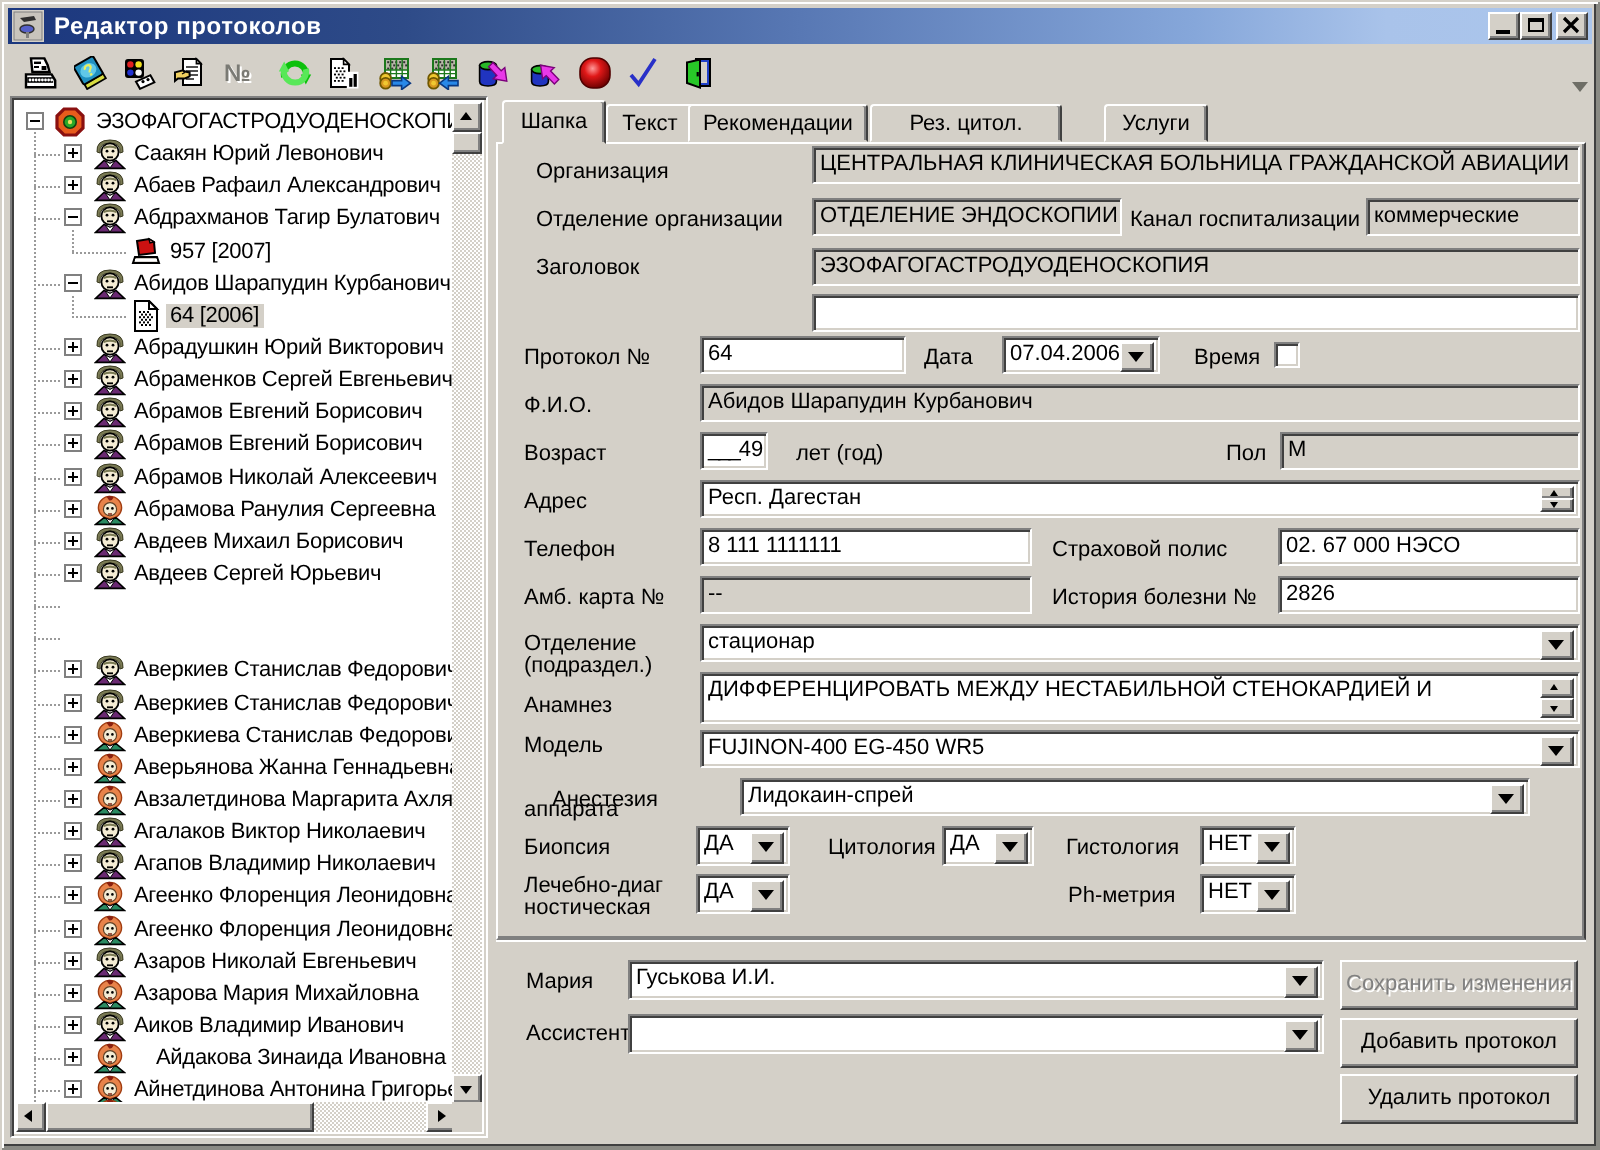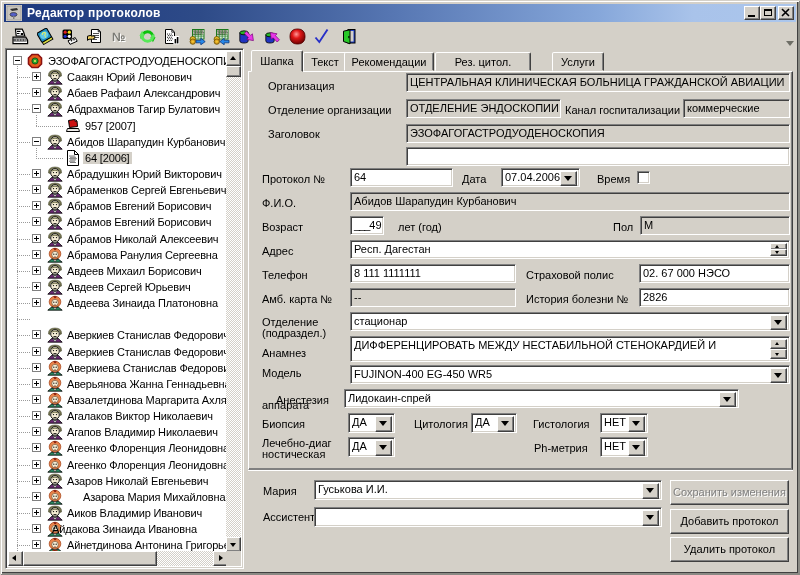--- a/index.html
+++ b/index.html
@@ -506,37 +506,20 @@
             <circle cx="8" cy="7" r="4.3" fill="#f4ecd4" stroke="#000" stroke-width="0.9"></circle>
             <path d="M4.5 4.5 Q8 3 11.5 4.5 L11 5.5 Q8 4.2 5 5.5 Z" fill="#7a7a54"></path>
             <circle cx="6.5" cy="6.6" r="0.7" fill="#000"></circle>
             <circle cx="9.5" cy="6.6" r="0.7" fill="#000"></circle>
             <rect x="6.5" y="9.2" width="3" height="0.9" fill="#000"></rect>
             <path d="M0.8 15.2 L5 11.2 L8 12.8 L11 11.2 L15.2 15.2 Z" fill="#6a2a72" stroke="#000" stroke-width="0.8"></path>
             <path d="M5.5 11.4 L8 15 L10.5 11.4 L8 12.7 Z" fill="#fff" stroke="#000" stroke-width="0.5"></path>
           </svg>
           <span class="txt" style="left:59px;">Авдеев Сергей Юрьевич</span>
         </div>
-<div class="trow" style="top:244px">
-          <span class="pm plus" style="left:24px">
-            <i></i>
-            <b></b>
-          </span>
-          <svg class="nico" style="left:39px" viewBox="0 0 16 16">
-            <ellipse cx="8" cy="6.8" rx="5.8" ry="5.6" fill="#e8834a" stroke="#a03c10" stroke-width="0.7"></ellipse>
-            <path d="M6.2 1.2 Q8.2 0.4 9.8 1.8 Q9 3.6 7.6 3.2 Z" fill="#8a2010"></path>
-            <circle cx="8" cy="7.6" r="3.3" fill="#f4ecd4" stroke="#604024" stroke-width="0.6"></circle>
-            <circle cx="6.8" cy="7.2" r="0.65" fill="#000"></circle>
-            <circle cx="9.2" cy="7.2" r="0.65" fill="#000"></circle>
-            <rect x="7" y="9.6" width="2" height="0.8" fill="#803020"></rect>
-            <path d="M0.8 15.2 L5 11.8 L8 13.2 L11 11.8 L15.2 15.2 Z" fill="#2a8a62" stroke="#000" stroke-width="0.8"></path>
-            <path d="M5.8 12 L8 15 L10.2 12 L8 13 Z" fill="#fff" stroke="#000" stroke-width="0.5"></path>
-          </svg>
-          <span class="txt" style="left:59px;">Авдеева Зинаида Платоновна</span>
-        </div>
 <div class="trow" style="top:276px">
           <span class="pm plus" style="left:24px">
             <i></i>
             <b></b>
           </span>
           <svg class="nico" style="left:39px" viewBox="0 0 16 16">
             <path d="M1.5 7 Q1 1 8 1 Q15 1 14.5 7 L13 7.5 Q13.5 2.5 8 2.5 Q2.5 2.5 3 7.5 Z" fill="#7a7a54" stroke="#3a3a20" stroke-width="0.5"></path>
             <circle cx="8" cy="7" r="4.3" fill="#f4ecd4" stroke="#000" stroke-width="0.9"></circle>
             <path d="M4.5 4.5 Q8 3 11.5 4.5 L11 5.5 Q8 4.2 5 5.5 Z" fill="#7a7a54"></path>
             <circle cx="6.5" cy="6.6" r="0.7" fill="#000"></circle>
@@ -708,21 +691,21 @@
           <svg class="nico" style="left:39px" viewBox="0 0 16 16">
             <ellipse cx="8" cy="6.8" rx="5.8" ry="5.6" fill="#e8834a" stroke="#a03c10" stroke-width="0.7"></ellipse>
             <path d="M6.2 1.2 Q8.2 0.4 9.8 1.8 Q9 3.6 7.6 3.2 Z" fill="#8a2010"></path>
             <circle cx="8" cy="7.6" r="3.3" fill="#f4ecd4" stroke="#604024" stroke-width="0.6"></circle>
             <circle cx="6.8" cy="7.2" r="0.65" fill="#000"></circle>
             <circle cx="9.2" cy="7.2" r="0.65" fill="#000"></circle>
             <rect x="7" y="9.6" width="2" height="0.8" fill="#803020"></rect>
             <path d="M0.8 15.2 L5 11.8 L8 13.2 L11 11.8 L15.2 15.2 Z" fill="#2a8a62" stroke="#000" stroke-width="0.8"></path>
             <path d="M5.8 12 L8 15 L10.2 12 L8 13 Z" fill="#fff" stroke="#000" stroke-width="0.5"></path>
           </svg>
-          <span class="txt" style="left:59px;margin-left:16px;">Азарова Мария Михайловна</span>
+          <span class="txt" style="left:59px;">Азарова Мария Михайловна</span>
         </div>
 <div class="trow" style="top:454px">
           <span class="pm plus" style="left:24px">
             <i></i>
             <b></b>
           </span>
           <svg class="nico" style="left:39px" viewBox="0 0 16 16">
             <path d="M1.5 7 Q1 1 8 1 Q15 1 14.5 7 L13 7.5 Q13.5 2.5 8 2.5 Q2.5 2.5 3 7.5 Z" fill="#7a7a54" stroke="#3a3a20" stroke-width="0.5"></path>
             <circle cx="8" cy="7" r="4.3" fill="#f4ecd4" stroke="#000" stroke-width="0.9"></circle>
             <path d="M4.5 4.5 Q8 3 11.5 4.5 L11 5.5 Q8 4.2 5 5.5 Z" fill="#7a7a54"></path>
@@ -742,21 +725,21 @@
           <svg class="nico" style="left:39px" viewBox="0 0 16 16">
             <ellipse cx="8" cy="6.8" rx="5.8" ry="5.6" fill="#e8834a" stroke="#a03c10" stroke-width="0.7"></ellipse>
             <path d="M6.2 1.2 Q8.2 0.4 9.8 1.8 Q9 3.6 7.6 3.2 Z" fill="#8a2010"></path>
             <circle cx="8" cy="7.6" r="3.3" fill="#f4ecd4" stroke="#604024" stroke-width="0.6"></circle>
             <circle cx="6.8" cy="7.2" r="0.65" fill="#000"></circle>
             <circle cx="9.2" cy="7.2" r="0.65" fill="#000"></circle>
             <rect x="7" y="9.6" width="2" height="0.8" fill="#803020"></rect>
             <path d="M0.8 15.2 L5 11.8 L8 13.2 L11 11.8 L15.2 15.2 Z" fill="#2a8a62" stroke="#000" stroke-width="0.8"></path>
             <path d="M5.8 12 L8 15 L10.2 12 L8 13 Z" fill="#fff" stroke="#000" stroke-width="0.5"></path>
           </svg>
-          <span class="txt" style="left:44px;">Айдакова Зинаида Ивановна</span>
+          <span class="txt" style="left:70px;">Айдакова Зинаида Ивановна</span>
         </div>
 <div class="trow" style="top:486px">
           <span class="pm plus" style="left:24px">
             <i></i>
             <b></b>
           </span>
           <svg class="nico" style="left:39px" viewBox="0 0 16 16">
             <ellipse cx="8" cy="6.8" rx="5.8" ry="5.6" fill="#e8834a" stroke="#a03c10" stroke-width="0.7"></ellipse>
             <path d="M6.2 1.2 Q8.2 0.4 9.8 1.8 Q9 3.6 7.6 3.2 Z" fill="#8a2010"></path>
             <circle cx="8" cy="7.6" r="3.3" fill="#f4ecd4" stroke="#604024" stroke-width="0.6"></circle>
@@ -857,21 +840,21 @@
           <span class="arr sup" style="top:2px;"></span>
         </div><div class="cbtn" style="height:10px;top:12px;">
           <span class="arr sdn" style="top:3px;"></span>
         </div></div>
 <div class="lb" style="left:262px;top:367px;">Модель</div>
 <div class="lb" style="left:262px;top:378px;margin-top:21px;">аппарата</div>
 <div class="ed" style="left:350px;top:365px;width:440px;height:19px;">FUJINON-400 EG-450 WR5<div class="cbtn" style="height:15px;">
           <span class="arr dn"></span>
         </div></div>
 <div class="lb" style="left:276px;top:394px;">Анестезия</div>
-<div class="ed" style="left:344px;top:389px;width:395px;height:19px;">Лидокаин-спрей<div class="cbtn" style="height:15px;">
+<div class="ed" style="left:370px;top:389px;width:395px;height:19px;">Лидокаин-спрей<div class="cbtn" style="height:15px;">
           <span class="arr dn"></span>
         </div></div>
 <div class="lb" style="left:262px;top:418px;">Биопсия</div>
 <div class="ed" style="left:348px;top:413px;width:47px;height:20px;">ДА<div class="cbtn" style="height:16px;">
           <span class="arr dn"></span>
         </div></div>
 <div class="lb" style="left:414px;top:418px;">Цитология</div>
 <div class="ed" style="left:471px;top:413px;width:46px;height:20px;">ДА<div class="cbtn" style="height:16px;">
           <span class="arr dn"></span>
         </div></div>

